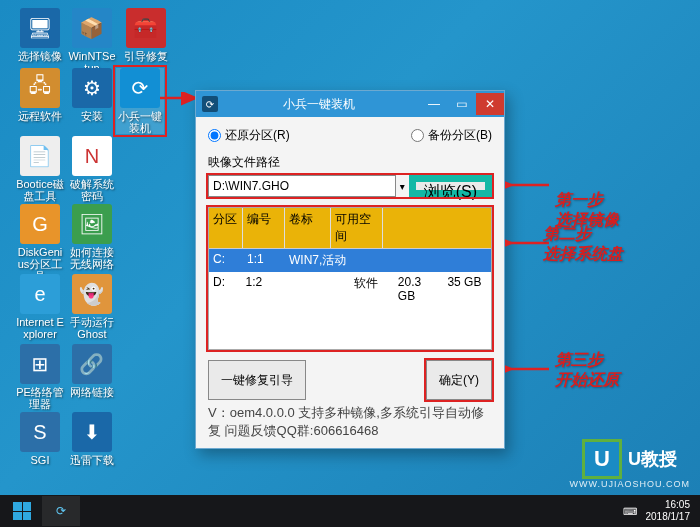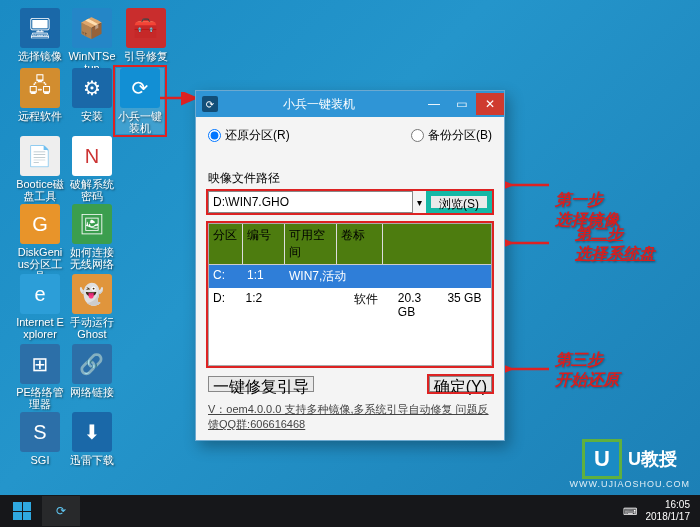--- a/index.html
+++ b/index.html
@@ -14,41 +14,41 @@
 
 
 .window { position: absolute; left: 195px; top: 90px; width: 310px; background: #f0f0f0; border: 1px solid #6da9d0; box-shadow: 4px 6px 14px rgba(0,0,0,0.3); }
 .titlebar { background: #2f95d6; height: 26px; display: flex; align-items: center; padding-left: 6px; color: #fff; position: relative; }
 .tb-icon { width: 16px; height: 16px; background:#124e78; border-radius:2px; display:flex; align-items:center; justify-content:center; font-size:10px; }
 .tb-title { flex:1; text-align:center; font-size:12px; }
 .tb-btns { display:flex; }
 .tb-btn { width:28px; height:22px; display:flex; align-items:center; justify-content:center; font-size:12px; color:#fff; cursor:pointer; }
 .tb-close { background:#cf3b2f; }
 .wbody { padding: 10px 12px 8px; background:#f4f4f4; }
-.radios { display:flex; margin-bottom:26px;align-items:flex-end; }
+.radios { display:flex; margin-bottom:10px;align-items:flex-end; }
 .radio { flex:1; font-size:12px; }
 .radio input { margin-right:4px; vertical-align:middle; }
 .pathlabel { font-size:12px; margin-bottom:4px; }
 .pathrow { display:flex; gap:4px; margin-bottom:8px; }
 .pathinput { flex:1; height:22px; border:1px solid #888; padding:0 4px; font-size:12px; background:#fff; }
-.browse { height:22px; border:5px solid #14b8a6; background:#eaeaea; padding:0 8px; font-size:12px; cursor:pointer; }
+.browse { height:22px; border:7px solid #14b8a6; background:#eaeaea; padding:0 8px; font-size:16px; cursor:pointer; }
 .highlight-red { outline:2px solid #d22; outline-offset:0px; }
 
 .table { border:1px solid #aaa; background:#fff; font-size:12px; }
-.thead { display:flex; background:#4d7c0f; border-bottom:1px solid #ccc; }
+.thead { display:flex; background:#eab308; border-bottom:1px solid #ccc; }
 .th { padding:3px 4px; border-right:1px solid #ddd; }
 .tbody { min-height:100px; }
 .tr { display:flex; }
 .td { padding:3px 4px; }
 .tr.selected { background:#2f7ed8; color:#fff; }
 .col-p { width:34px; } .col-n { width:42px; } .col-t { width:72px; } .col-v { width:46px; } .col-a { width:52px; } .col-s { width:50px; }
 
 .btnrow { display:flex; justify-content:space-between; margin-top:10px; }
-.btn { height:16px; border:1px solid #888; background:#eaeaea; padding:0 4px; font-size:16px; cursor:pointer; }
-.status { font-size:11px; color:#444; margin-top:6px; padding-top:4px;text-decoration:underline; }
+.btn { height:40px; border:1px solid #888; background:#eaeaea; padding:0 12px; font-size:12px; cursor:pointer; }
+.status { font-size:13px; color:#444; padding-top:4px; }
 
 
 .ann { position:absolute; color:#d61f1f; font-size:16px; font-weight:bold; text-shadow:1px 1px 2px rgba(0,0,0,0.3); line-height:20px; text-align:left; font-style:italic; }
 .arrow { position:absolute; }
 .arrow svg { display:block; }
 
 
 .taskbar { position:absolute; left:0; right:0; bottom:0; height:32px; background:#16171a; display:flex; align-items:center; padding:0 4px; }
 .start { width:36px; height:32px; display:flex; align-items:center; justify-content:center; }
 .win-logo { width:18px; height:18px; display:grid; grid-template:1fr 1fr/1fr 1fr; gap:1px; }
@@ -166,22 +166,22 @@
       <div class="pathrow highlight-red">
         <input class="pathinput" value="D:\WIN7.GHO" style="">
         <span style="align-self:center; font-size:10px;">▾</span>
         <button class="browse">浏览(S)</button>
       </div>
 
       <div class="table highlight-red" style="margin-top:10px;">
         <div class="thead">
           <div class="th col-p">分区</div>
           <div class="th col-n">编号</div>
+          <div class="th col-v">卷标</div>
           <div class="th col-a">可用空间</div>
-          <div class="th col-v">卷标</div>
         </div>
         <div class="tbody" id="tbody">
             <div class="tr selected">
               <div class="td col-p">C:</div>
               <div class="td col-n">1:1</div>
               <div class="td col-t">WIN7,活动</div>
               <div class="td col-v"></div>
             </div>
             <div class="tr">
               <div class="td col-p">D:</div>
@@ -220,21 +220,21 @@
   <div class="arrow" style="left:505px; top:236px;">
     <svg width="46" height="14">
         <defs>
           <marker id="ah2" markerWidth="8" markerHeight="8" refX="2" refY="3" orient="auto">
             <path d="M7,0 L0,3 L7,6 Z" fill="#d22"></path>
           </marker>
         </defs>
         <line x1="44" y1="7" x2="4" y2="7" stroke="#d22" stroke-width="2.5" marker-end="url(#ah2)"></line>
       </svg>
   </div>
-  <div class="ann" style="left:575px; top:224px;text-decoration:underline;">
+  <div class="ann" style="left:543px; top:224px;">
     <div>第二步</div>
       <div>选择系统盘</div>
   </div>
 
   <div class="arrow" style="left:505px; top:362px;">
     <svg width="46" height="14">
         <defs>
           <marker id="ah3" markerWidth="8" markerHeight="8" refX="2" refY="3" orient="auto">
             <path d="M7,0 L0,3 L7,6 Z" fill="#d22"></path>
           </marker>

